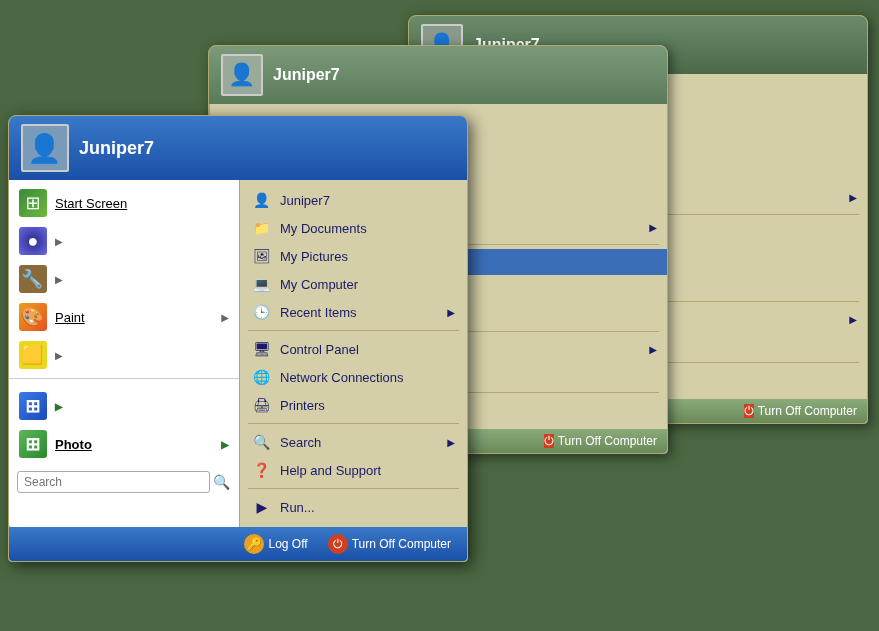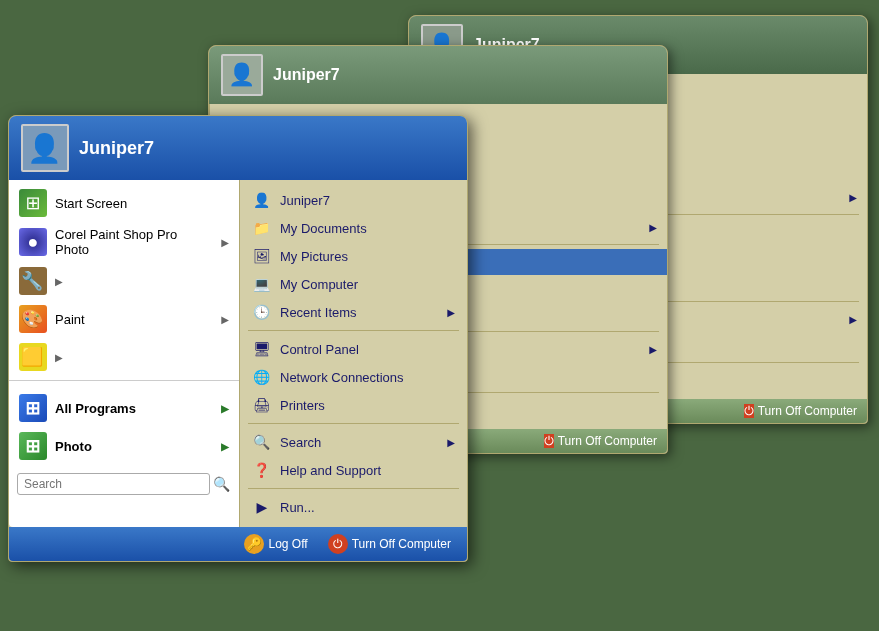--- a/index.html
+++ b/index.html
@@ -143,20 +143,21 @@
       height: 28px;
       display: flex;
       align-items: center;
       justify-content: center;
       flex-shrink: 0;
       font-size: 18px;
     }
     .left-panel .menu-item .label {
       flex: 1;
       font-size: 13px;
+      text-decoration: underline;
     }
     .left-panel .menu-item .arrow {
       font-size: 10px;
       color: #666;
     }
     .left-panel .separator {
       height: 1px;
       background: #ccc;
       margin: 4px 0;
     }
@@ -461,41 +462,39 @@
   </div>
   <div class="menu-body">
 
     <div class="left-panel">
       <div class="menu-item">
         <div class="icon icon-img ico-start">⊞</div>
         <span class="label">Start Screen</span>
       </div>
       <div class="menu-item">
         <div class="icon icon-img ico-corel">●</div>
-        <span class="label">Corel Paint Shop Pro Photo</span>
         <span class="arrow">▶</span>
       </div>
       <div class="menu-item">
         <div class="icon icon-img ico-resource">🔧</div>
         <span class="arrow">▶</span>
       </div>
       <div class="menu-item">
         <div class="icon icon-img ico-paint">🎨</div>
         <span class="label">Paint</span>
         <span class="arrow">▶</span>
       </div>
       <div class="menu-item">
         <div class="icon icon-img ico-pixel">🟨</div>
         <span class="arrow">▶</span>
       </div>
       <div class="separator"></div>
       <div class="bottom-section">
         <div class="menu-item">
           <div class="icon icon-img ico-programs">⊞</div>
-          <span class="label">All Programs</span>
           <span class="arrow" style="color:#2a7a2a;">▶</span>
         </div>
         <div class="menu-item">
           <div class="icon icon-img ico-apps">⊞</div>
           <span class="label">Photo</span>
           <span class="arrow" style="color:#2a7a2a;">▶</span>
         </div>
       </div>
       <div class="search-box-container">
         <input type="text" placeholder="Search" style="">

